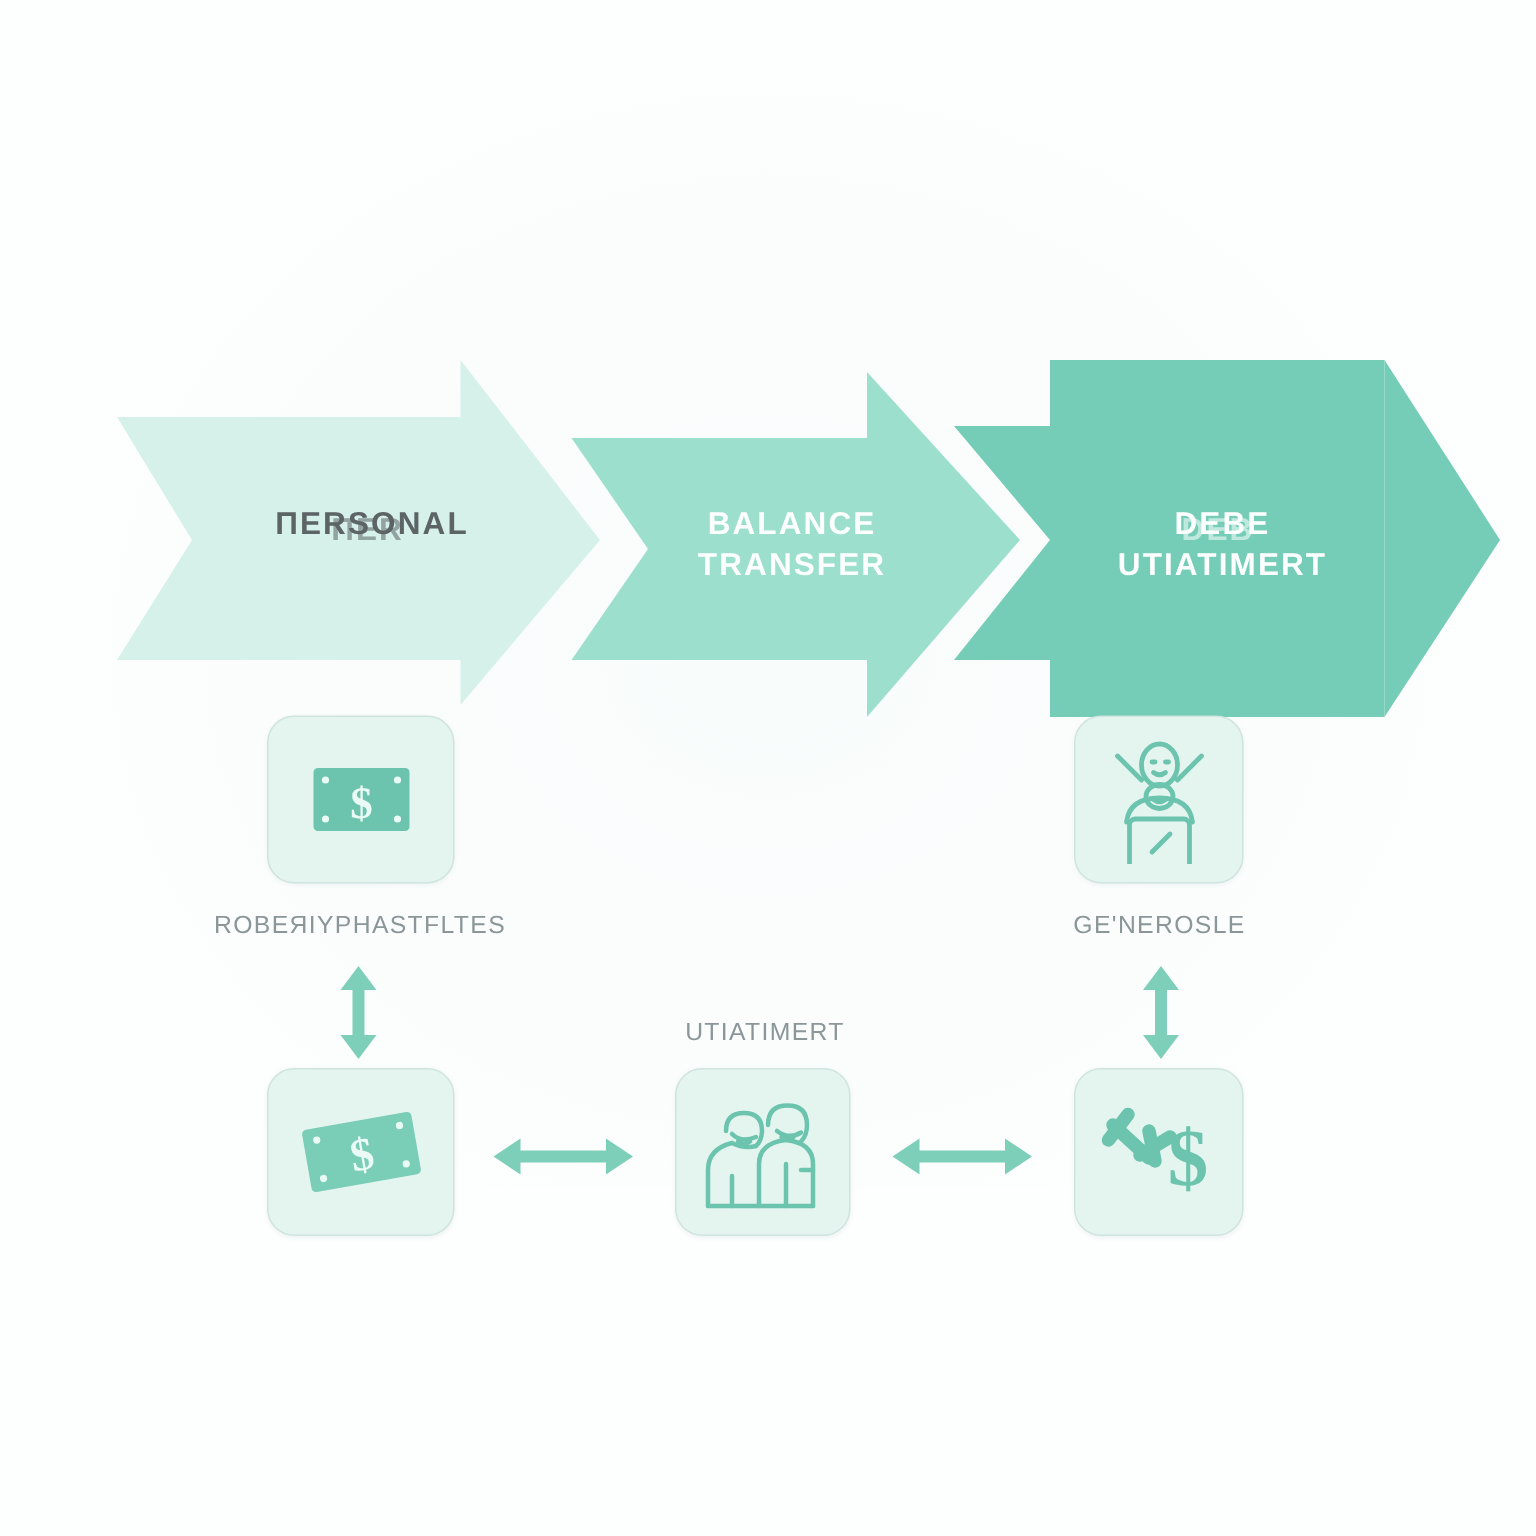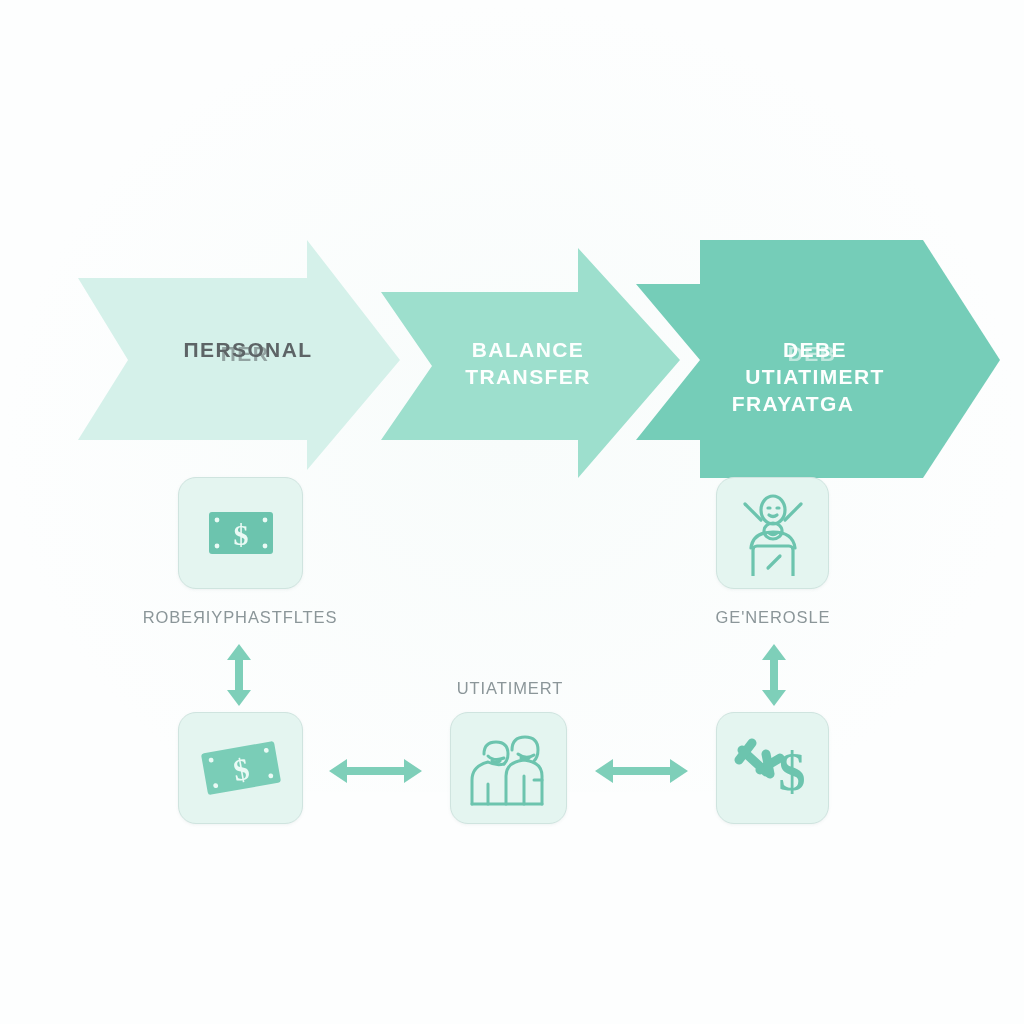--- a/index.html
+++ b/index.html
@@ -92,21 +92,20 @@
     <span class="l1" style="position: relative;">ПERSONAL<span class="ghost">ПER</span></span>
   </div>
 
   <div class="chevron-label lbl-light" style="left: 430px; top: 337px; width: 196px; color: rgb(253, 255, 254);">
     <span class="l1">BALANCE</span>
     <span class="l2">TRANSFER</span>
   </div>
 
   <div class="chevron-label lbl-light" style="left: 682px; top: 337px; width: 222px; color: rgb(253, 255, 254);">
     <span class="l1" style="position: relative; margin-left: 44px;">DEBE UTIATIMERT<span class="ghost">DEB</span></span>
-    <span class="l2">FRAYATGA</span>
   </div>
 
   <div class="tile" style="left: 178px; top: 477px; width: 125px; height: 112px; background: rgb(228, 245, 240); border-color: rgb(207, 228, 223);">
     <span>
       <svg width="66" height="44" viewBox="0 0 66 44">
         <rect x="1" y="1" width="64" height="42" rx="3" fill="#6cc4ae"></rect>
         <circle cx="9" cy="9" r="2.4" fill="#eafaf5"></circle>
         <circle cx="57" cy="9" r="2.4" fill="#eafaf5"></circle>
         <circle cx="9" cy="35" r="2.4" fill="#eafaf5"></circle>
         <circle cx="57" cy="35" r="2.4" fill="#eafaf5"></circle>

